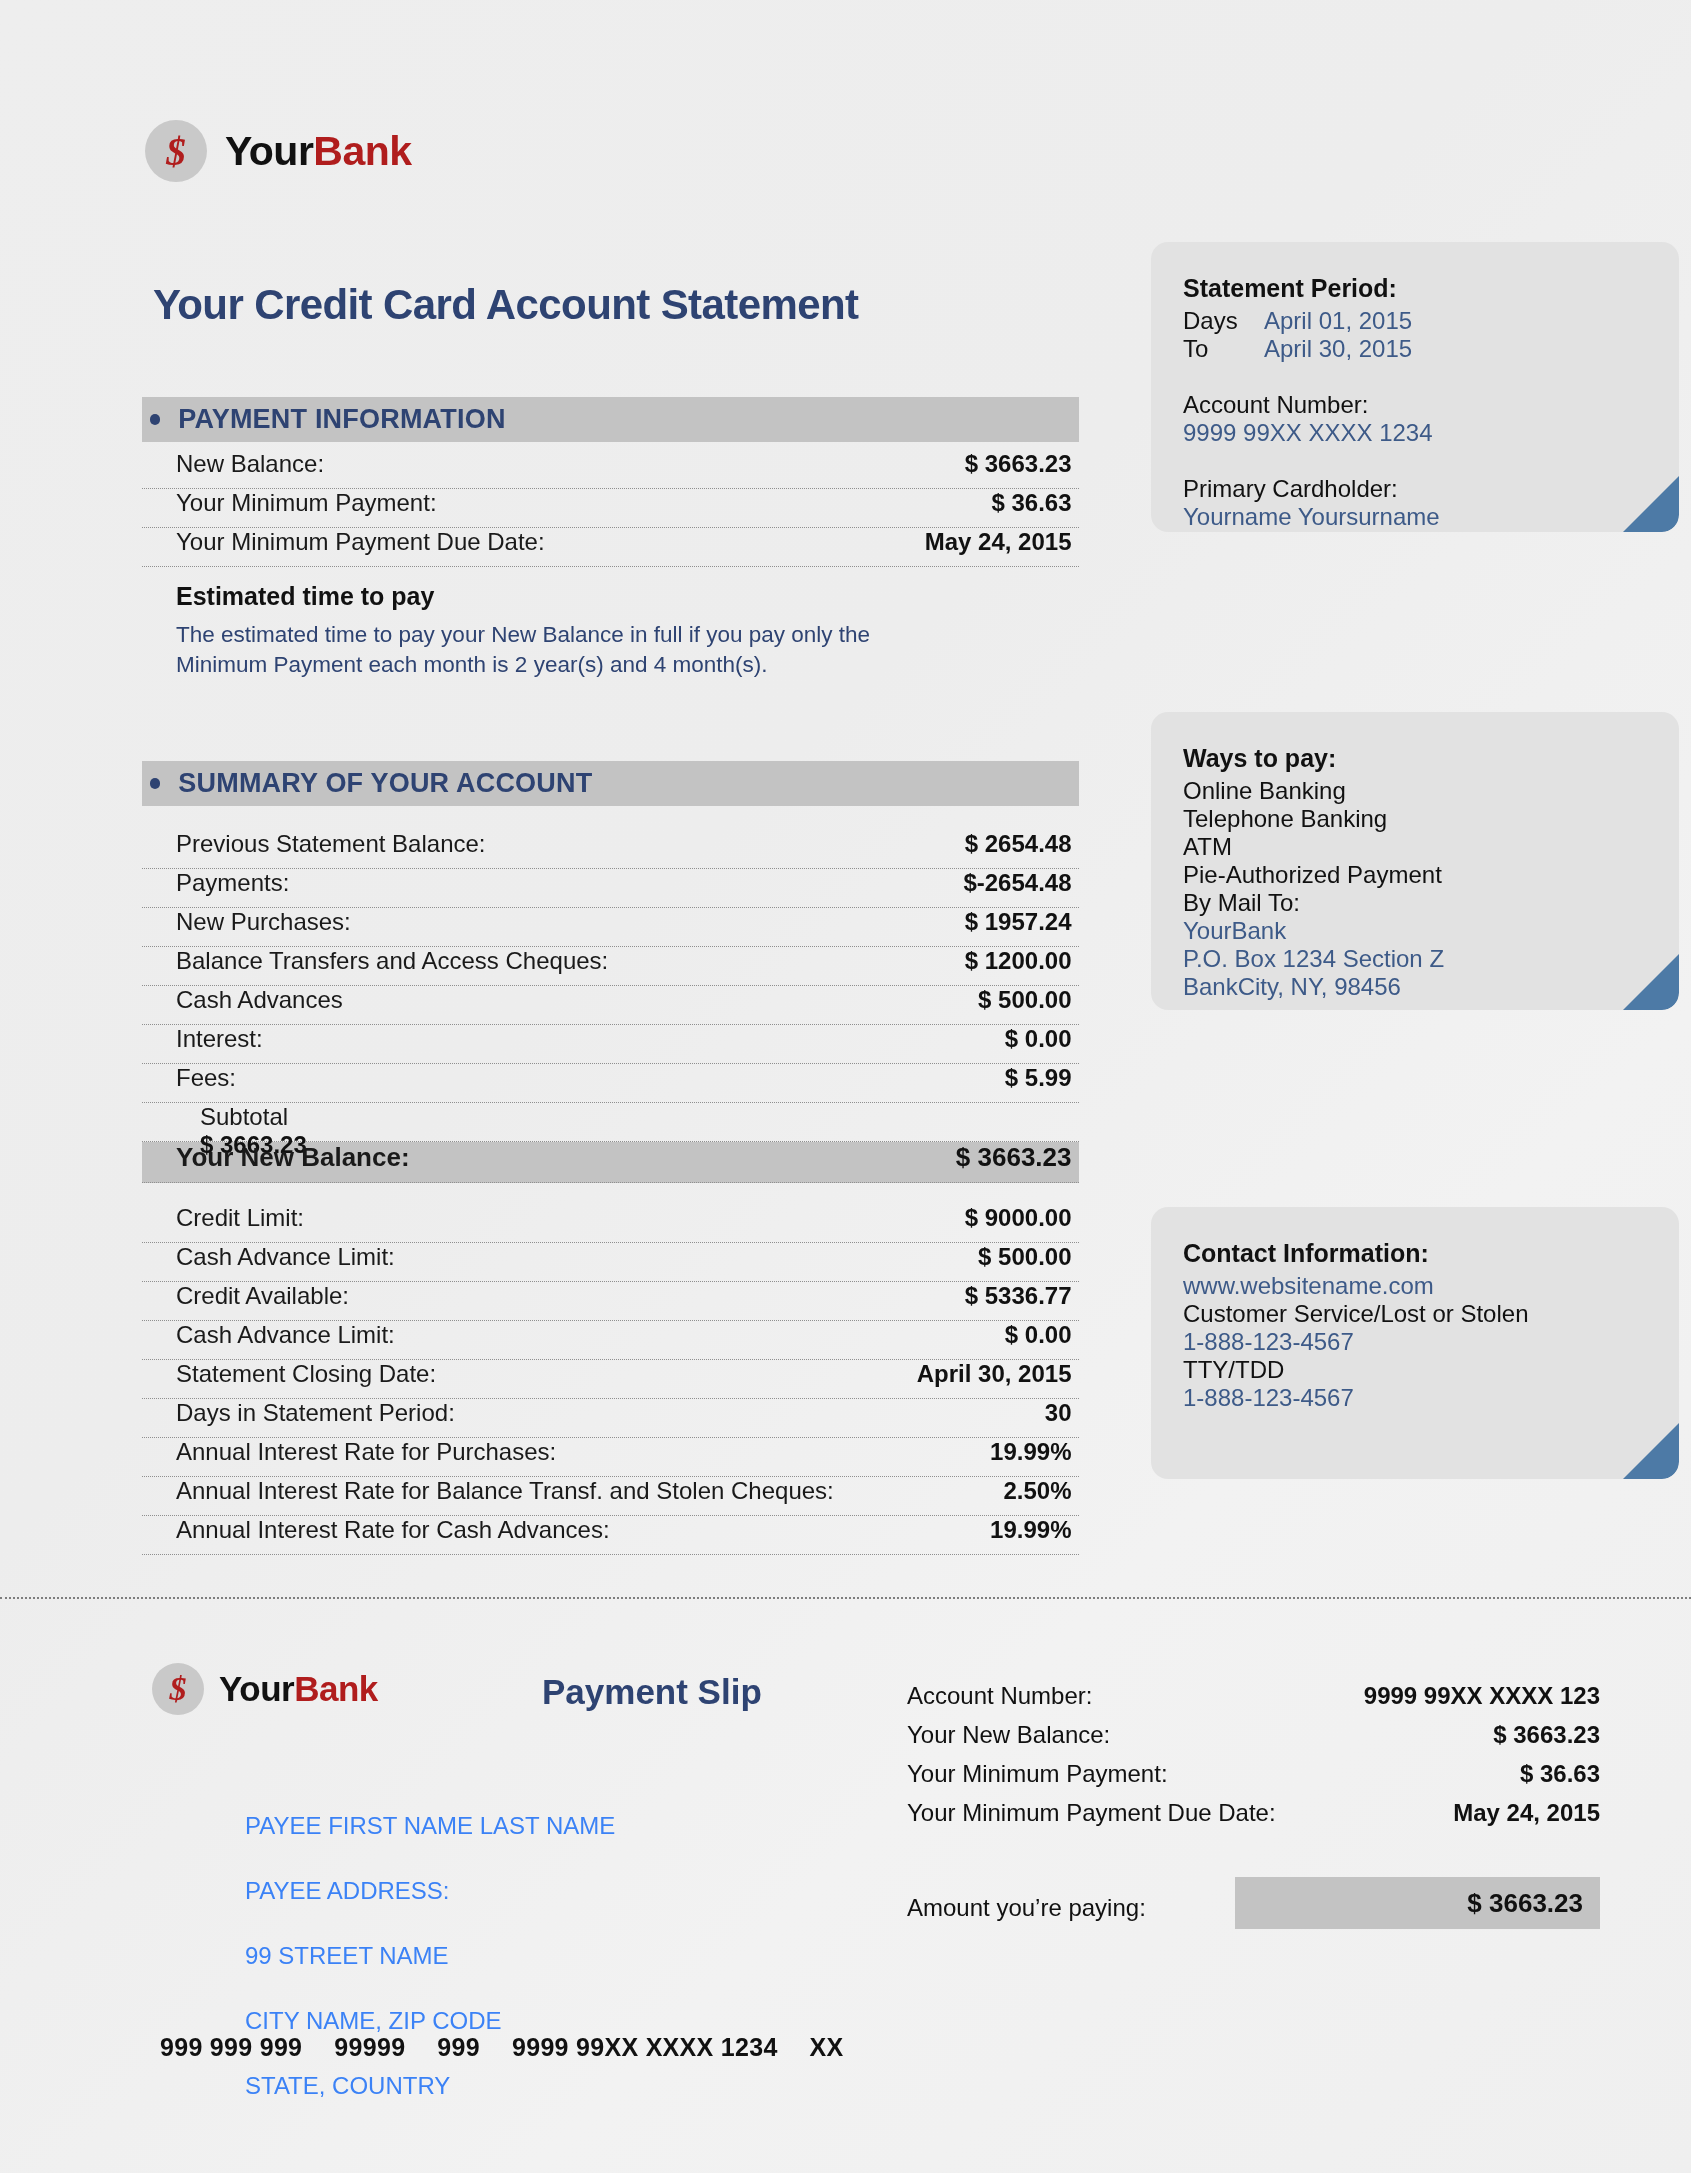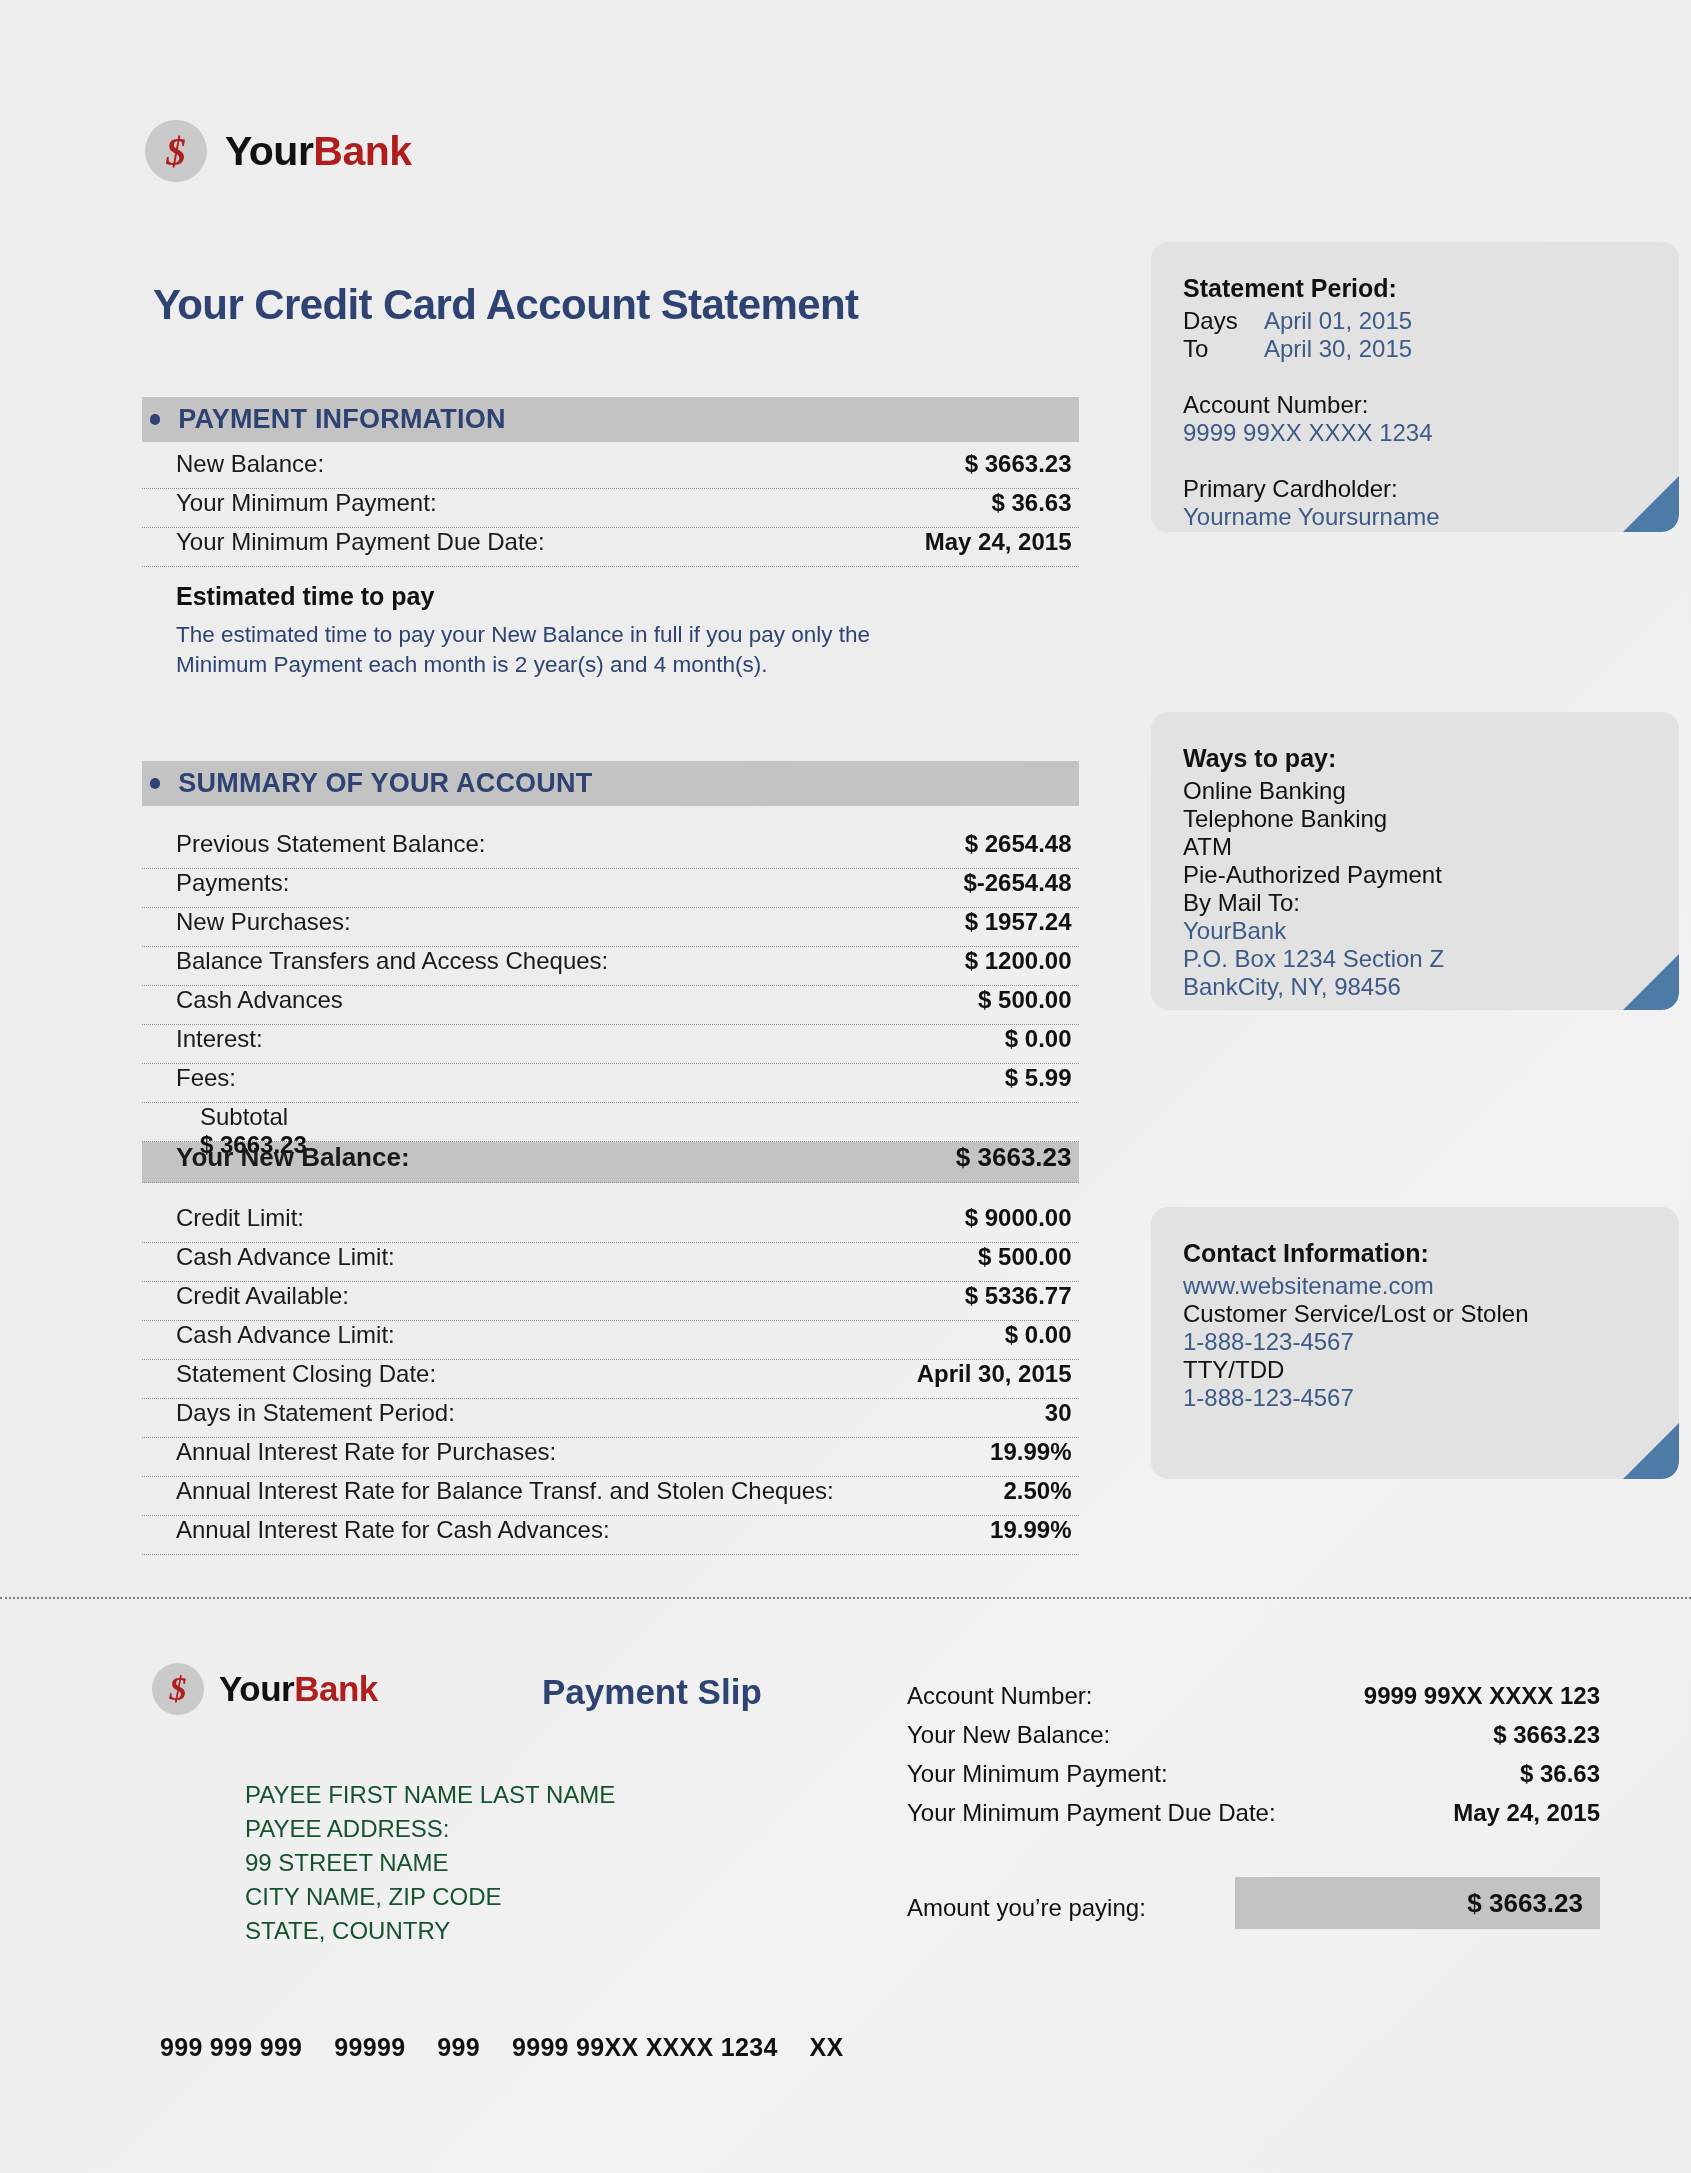--- a/index.html
+++ b/index.html
@@ -243,23 +243,24 @@
     white-space: nowrap;
   }
 
   #payee-block {
     position: absolute;
     left: 245px;
     top: 1778px;
   }
   #payee-block .payee-line {
     font-size: 24px;
-    color: #14532d;
+    color: #3b82f6;
     line-height: 1.42;
     white-space: nowrap;
+    margin-top: 31px;
   }
 
   #slip-details {
     position: absolute;
     left: 907px;
     top: 1682px;
     width: 693px;
   }
   #slip-details .srow {
     display: flex;

